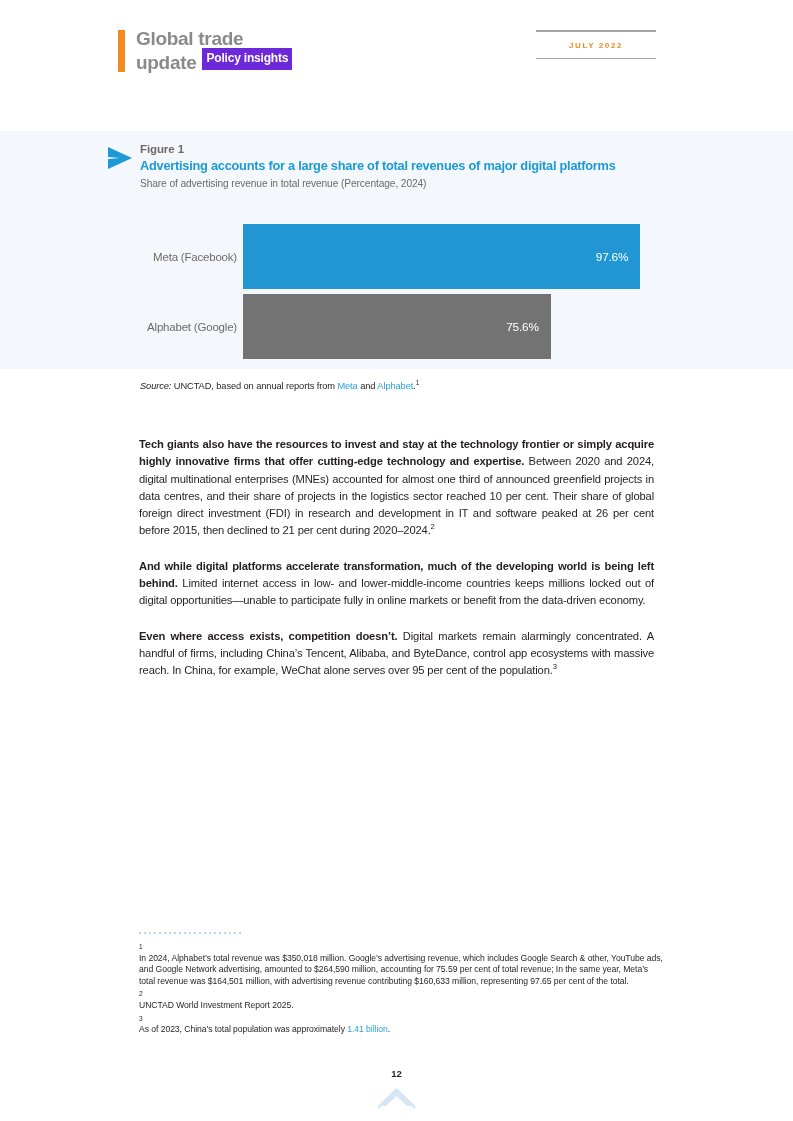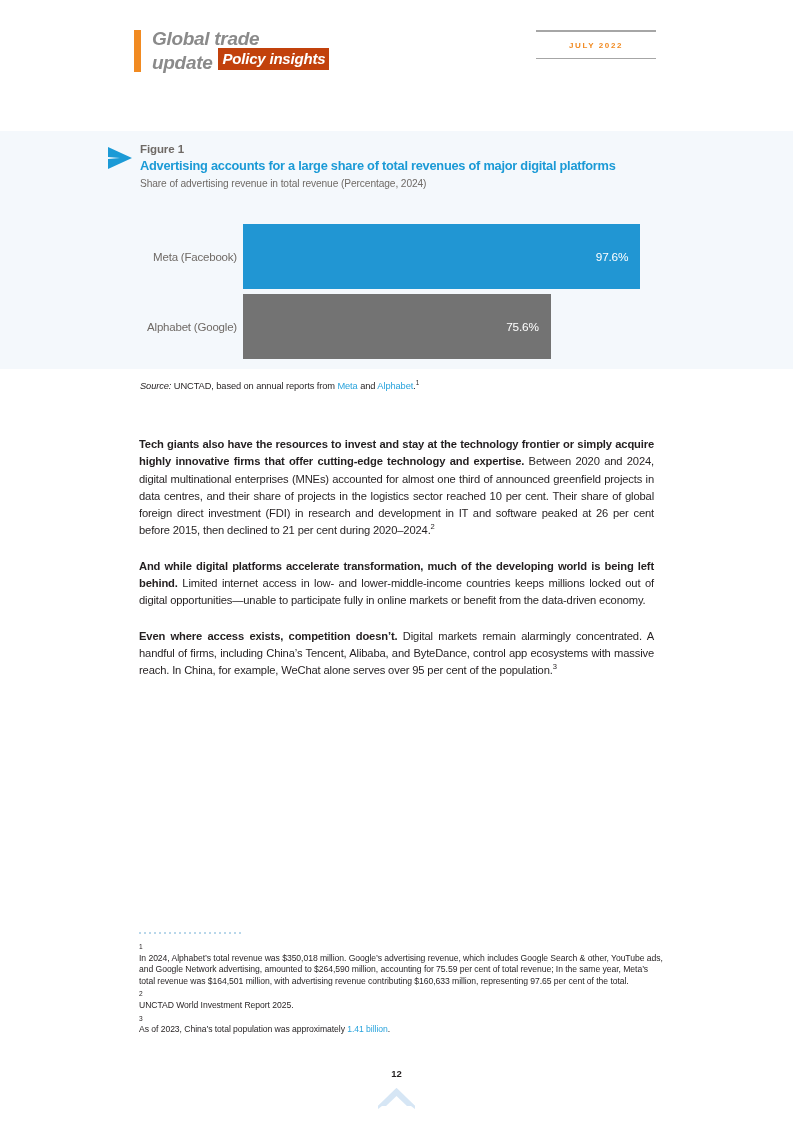--- a/index.html
+++ b/index.html
@@ -18,25 +18,24 @@
 
   
   .header {
     position: absolute;
     left: 0; top: 0;
     width: 793px;
     height: 131px;
   }
   .brand {
     position: absolute;
-    left: 134px;
+    left: 118px;
     top: 29px;
     display: flex;
     align-items: center;
-    font-style: italic;
   }
   .brand-bar {
     width: 7px;
     height: 42px;
     background: #f18a21;
     margin-right: 11px;
     flex: none;
   }
   .brand-words {
     line-height: 19.5px;
@@ -54,23 +53,23 @@
     gap: 6px;
     margin-top: 1px;
   }
   .brand-line2 {
     font-size: 19px;
     font-weight: bold;
     color: #8a8a8a;
     letter-spacing: -0.3px;
   }
   .policy-badge {
-    background: #c2410c;
+    background: #6d28d9;
     color: #ffffff;
-    font-size: 15px;
+    font-size: 12px;
     font-weight: bold;
     padding: 1px 4px 2px 4px;
     letter-spacing: -0.2px;
     position: relative;
     top: -2px;
   }
 
   .datebox {
     position: absolute;
     left: 536px;

